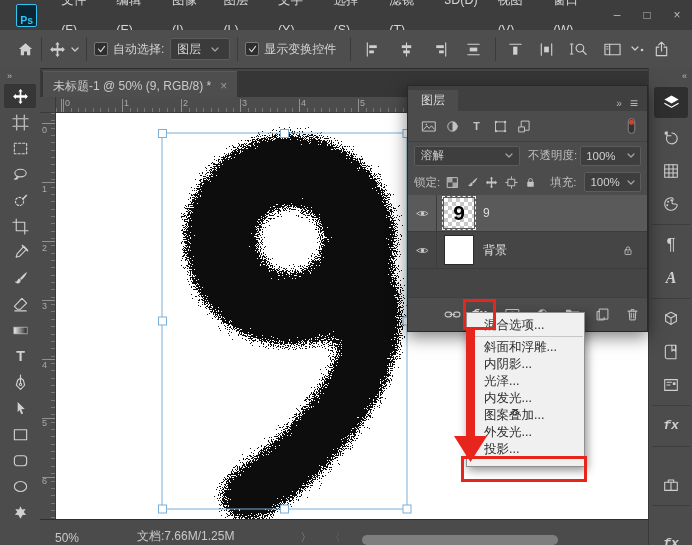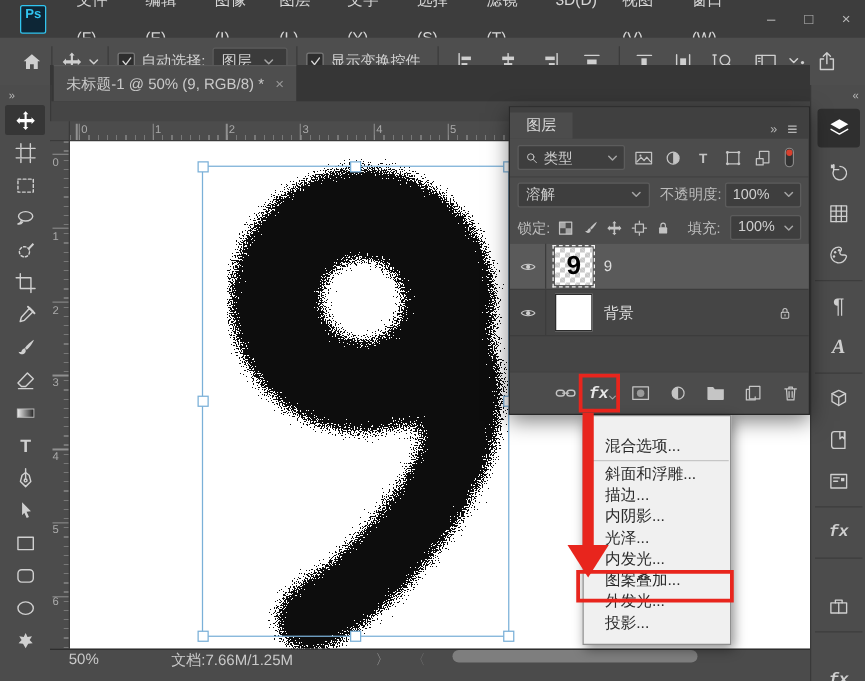--- a/index.html
+++ b/index.html
@@ -6,40 +6,40 @@
   body{width:692px;height:545px;position:relative;overflow:hidden;background:#454545;
        font-family:"Liberation Sans","DejaVu Sans",sans-serif;color:#d6d6d6;}
   .abs{position:absolute}
   svg{display:block}
   .ic{stroke:currentColor;fill:none;stroke-width:1.2;stroke-linecap:round;stroke-linejoin:round}
 
   
   #menubar{left:0;top:0;width:692px;height:30px;background:#3d3d3d;border-bottom:1px solid #2d2d2d;
            display:flex;align-items:center}
   #pslogo{width:21px;height:21px;margin-left:16px;background:#0d2636;border:1.5px solid #31c5f0;
-          color:#31c5f0;font-size:10.5px;font-weight:bold;display:flex;align-items:flex-start;justify-content:center;border-radius:2px}
+          color:#31c5f0;font-size:10.5px;font-weight:bold;display:flex;align-items:flex-end;justify-content:center;border-radius:2px}
   #menus{display:flex;margin-left:14px}
   .menu-item{padding:0 10px;font-size:12.5px;color:#d6d6d6;line-height:30px;cursor:default}
   #winctl{margin-left:auto;display:flex}
   .wbtn{width:30px;text-align:center;font-size:12px;color:#b9b9b9;line-height:28px}
 
   
   #optionsbar{left:0;top:30px;width:692px;height:38px;background:#4e4e4e;border-bottom:1px solid #2c2c2c;
               display:flex;align-items:center}
   .obsep{width:1px;height:24px;background:#3b3b3b;margin:0 7px}
   .obicon{color:#cfcfcf;display:flex;align-items:center;justify-content:center}
   .cb{width:12px;height:12px;background:#2e2e2e;border:1px solid #787878;border-radius:2px;
       display:flex;align-items:center;justify-content:center;margin-right:5px}
   .oblabel{font-size:12px;color:#d2d2d2}
   .dd{height:20px;background:#3b3b3b;border:1px solid #5c5c5c;border-radius:2px;display:flex;
       align-items:center;padding:0 6px;font-size:12px;color:#d2d2d2;gap:10px}
   .chev{color:#a5a5a5}
 
   
-  #tabbar{left:40px;top:52px;width:608px;height:29px;background:#363636;display:flex;align-items:flex-start}
+  #tabbar{left:40px;top:71px;width:608px;height:29px;background:#363636;display:flex;align-items:flex-start}
   #doctab{margin-left:3px;height:28px;background:#4e4e4e;display:flex;align-items:center;
           padding:0 10px;font-size:12px;color:#c9c9c9;gap:9px;border-top:1px solid #5a5a5a}
   #tabclose{color:#989898;font-size:12px}
 
   
   #toolcol{left:0;top:68px;width:40px;height:477px;background:#4c4c4c;border-right:1px solid #393939}
   .tchev{font-size:9px;color:#b9b9b9;padding:3px 0 1px 7px;letter-spacing:-1px}
   .tool{width:32px;height:24px;margin:2px auto 0;display:flex;align-items:center;justify-content:center;color:#d0d0d0}
   .tool.sel{background:#363636;border-radius:2px;color:#fff}
 
@@ -64,21 +64,21 @@
       repeating-linear-gradient(180deg,#909090 0 1px,transparent 1px 59px),
       repeating-linear-gradient(180deg,#787878 0 1px,transparent 1px 7.35px);
     background-size:13px 100%,4px 100%;
     background-position:100% 10px,100% 0;background-repeat:repeat-y}
   .hnum{position:absolute;top:1px;font-size:9px;color:#aaa}
   .vnum{position:absolute;left:2px;font-size:9px;color:#aaa}
   #canvas{left:56px;top:113px;width:592px;height:406px;background:#ffffff}
 
   
   #statusbar{left:40px;top:519px;width:608px;height:26px;background:#4b4b4b;border-top:1px solid #2e2e2e;
-             display:flex;align-items:flex-start;font-size:12px;color:#c9c9c9;box-sizing:border-box}
+             display:flex;align-items:flex-end;font-size:12px;color:#c9c9c9;box-sizing:border-box}
   #szoom{margin-left:15px}
   #sdoc{margin-left:58px}
   #snext{margin-left:66px;color:#9a9a9a;font-size:11px}
   #sprev{margin-left:18px;color:#6e6e6e;font-size:11px}
   #sthumb{margin-left:22px;width:196px;height:10px;background:#7e7e7e;border-radius:5px}
 
   
   #layers-panel{left:407px;top:85px;width:241px;height:247px;background:#4c4c4c;border:1px solid #292929;
                 box-shadow:0 5px 16px rgba(0,0,0,.5);z-index:10;box-sizing:border-box}
   .lp-header{height:25px;background:#404040;display:flex;align-items:flex-end}
@@ -108,22 +108,22 @@
   .tdigit{position:absolute;left:0;top:0;width:100%;height:100%;display:flex;align-items:center;justify-content:center;
           font-size:21px;font-weight:bold;color:#000}
   .whitethumb{background:#fff;border:1px solid #2b2b2b}
   .lname{font-size:12px;color:#dedede}
   .rowlock{margin-left:auto;margin-right:13px;color:#c6c6c6}
   .lp-actions{height:32px;display:flex;align-items:center;padding-left:33px;gap:8px;border-top:1px solid #414141}
   .abtn{width:22px;height:22px;display:flex;align-items:center;justify-content:center;color:#c5c5c5}
   .fxtext{font-style:italic;font-weight:bold;font-size:13px;font-family:Liberation Mono, monospace}
 
   
-  #style-menu{left:466px;top:332px;width:119px;background:#f0f0f0;border:1px solid #8f8f8f;
-              box-shadow:2px 3px 9px rgba(0,0,0,.45);z-index:20;padding:16px 0 8px;box-sizing:border-box}
+  #style-menu{left:466px;top:312px;width:119px;background:#f0f0f0;border:1px solid #8f8f8f;
+              box-shadow:2px 3px 9px rgba(0,0,0,.45);z-index:20;padding:4px 0 8px;box-sizing:border-box}
   .smi{height:17px;line-height:17px;padding-left:17px;font-size:12.5px;color:#2b2b2b;white-space:nowrap}
   .smi.hl{background:#2a6fce;color:#fff}
   .smsep{height:1px;background:#c6c6c6;margin:2px 1px}
 
   
   #fxbox{left:463px;top:299px;width:33px;height:31px;border:3px solid #e8251d;box-sizing:border-box;z-index:30}
   #itembox{left:461px;top:456px;width:126px;height:26px;border:3px solid #e8251d;box-sizing:border-box;z-index:26}
   #arrowsvg{left:451px;top:330px;z-index:30}
 </style>
 </head>
@@ -507,30 +507,20 @@
 
 <div id="layers-panel" class="abs">
   <div class="lp-header">
     <div class="lp-tab">图层</div>
     <div class="lp-hicons">
       <span style="font-size:10px;letter-spacing:-1px">»</span>
       <span style="font-size:14px">≡</span>
     </div>
   </div>
   <div class="lp-filter">
-    <div class="box searchbox">
-      <svg width="11" height="11" viewBox="0 0 18 18" class="ic">
-          <circle cx="7.5" cy="7.5" r="4.2"></circle>
-          <path d="M10.8 10.8l4.2 4.2"></path>
-        </svg>
-      <span>类型</span>
-      <svg width="8" height="5" viewBox="0 0 8 5" class="ic chev" style="margin-left:auto">
-          <path d="M1 1l3 3 3-3"></path>
-        </svg>
-    </div>
     <span class="fbtn">
         <svg width="16" height="15" viewBox="0 0 18 18" class="ic">
           <rect x="1.5" y="3.5" width="15" height="11"></rect>
           <path d="M2.5 12.5l4-4.2 2.8 3 2.6-3.2 3.6 4.2"></path>
           <circle cx="5.8" cy="6.6" r="1" fill="currentColor" stroke="none"></circle>
         </svg>
       </span>
     <span class="fbtn">
         <svg width="15" height="15" viewBox="0 0 18 18" class="ic">
           <circle cx="9" cy="9" r="5.7"></circle>
@@ -692,21 +682,20 @@
           <path d="M7.5 7.5v5.5M10.5 7.5v5.5"></path>
         </svg>
       </span>
   </div>
 </div>
 
 <div id="style-menu" class="abs">
   <div class="smi">混合选项...</div>
   <div class="smsep"></div>
   <div class="smi">斜面和浮雕...</div>
-  <div class="smi">描边...</div>
   <div class="smi">内阴影...</div>
   <div class="smi">光泽...</div>
   <div class="smi">内发光...</div>
   <div class="smi">图案叠加...</div>
   <div class="smi">外发光...</div>
   <div class="smi">投影...</div>
 </div>
 
 <div id="fxbox" class="abs"></div>
 <div id="itembox" class="abs"></div>

